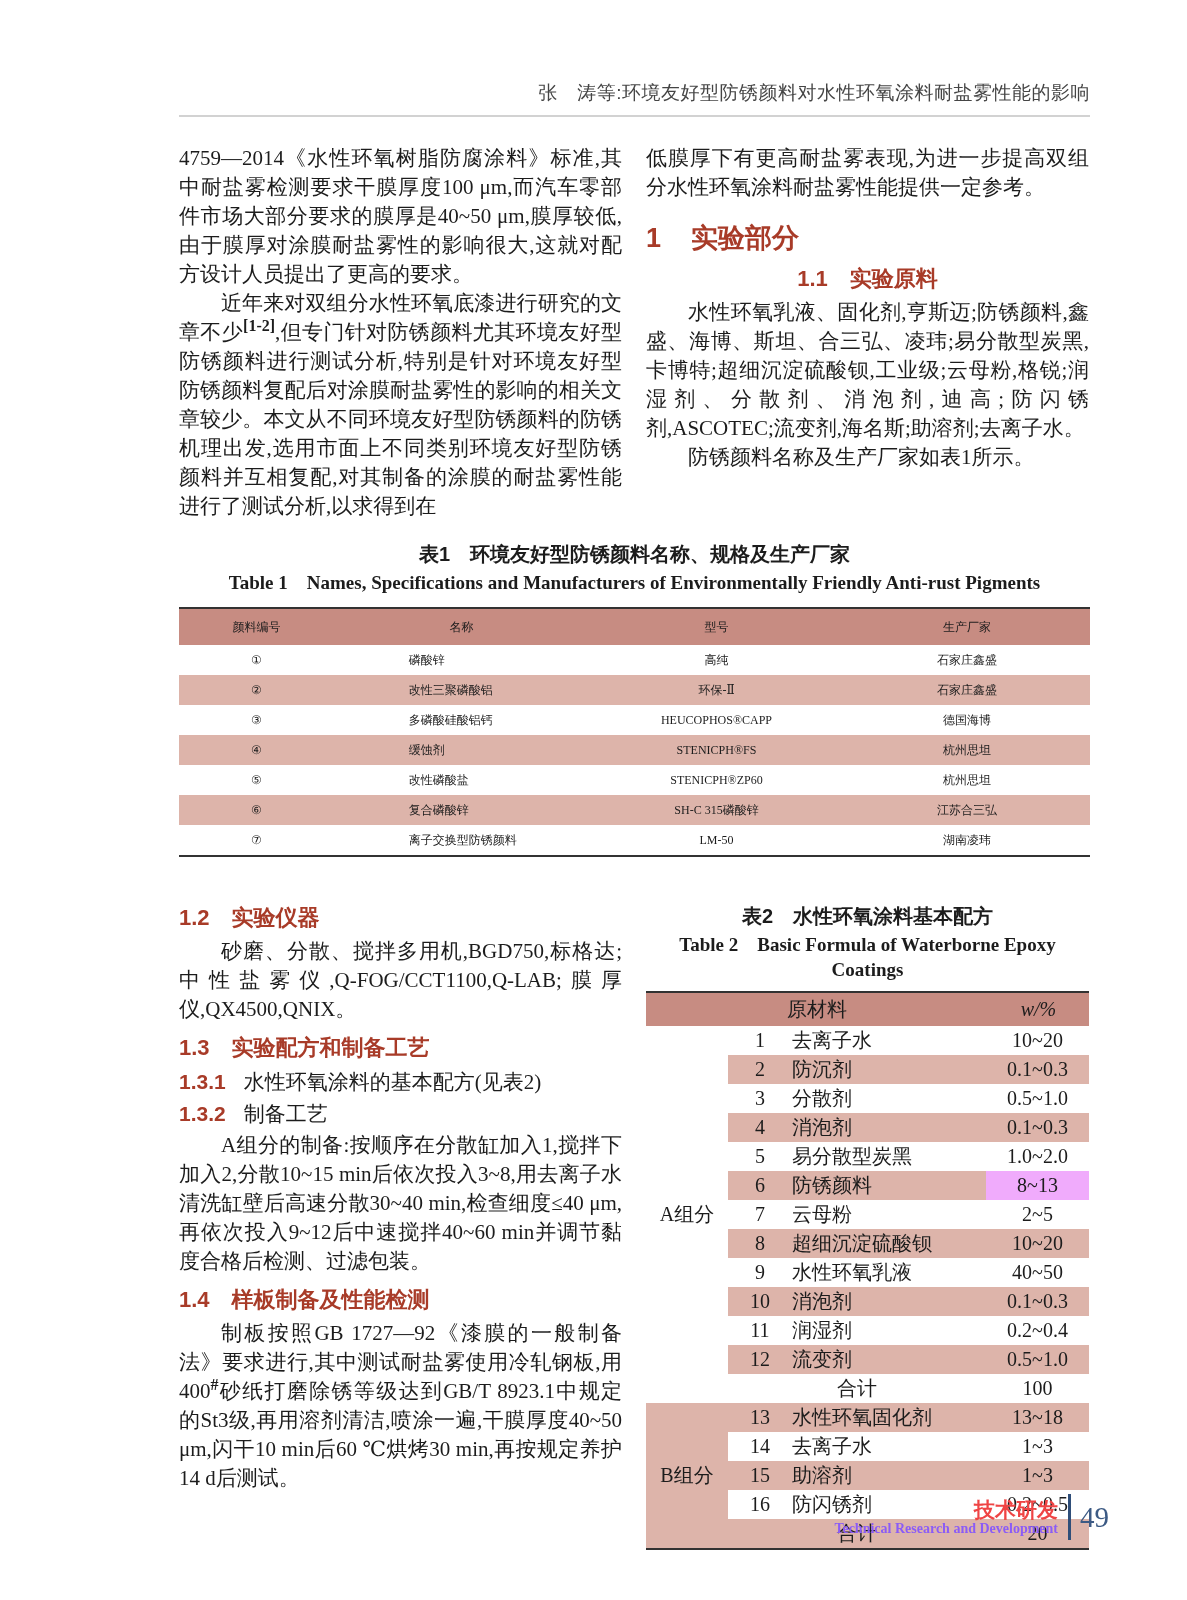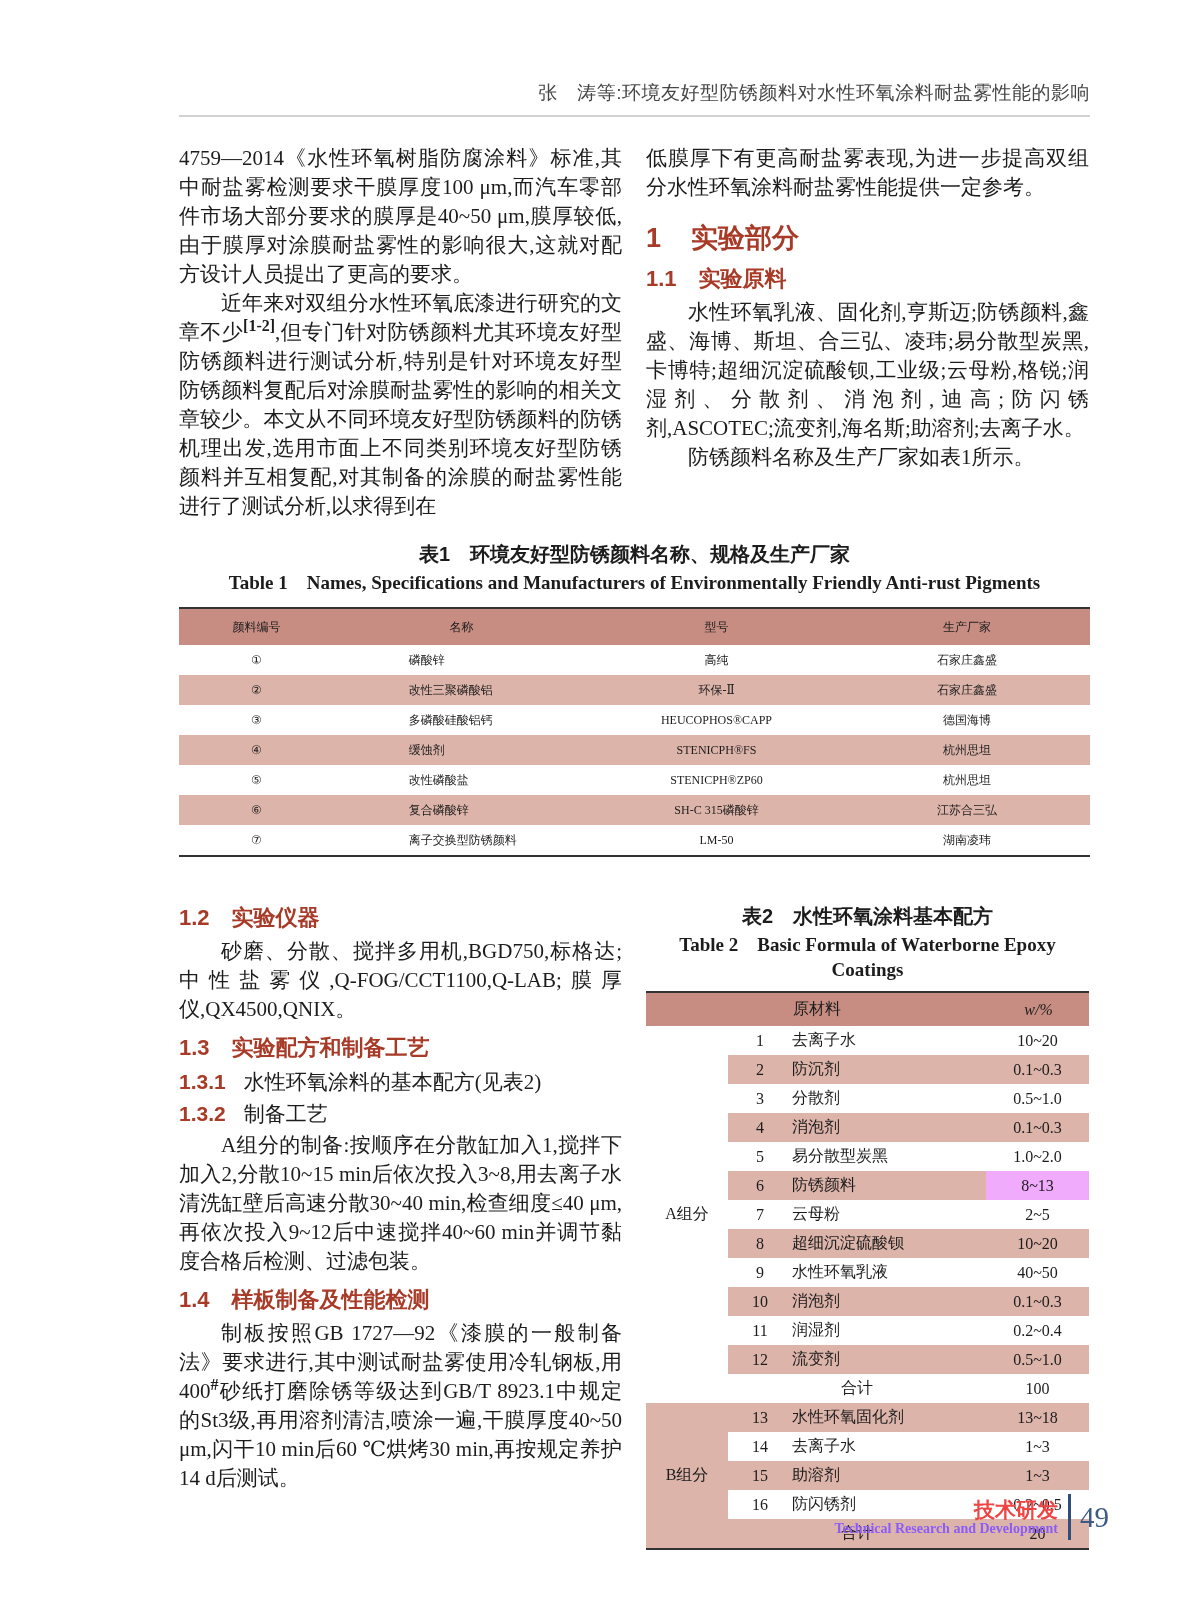--- a/index.html
+++ b/index.html
@@ -76,21 +76,21 @@
     font-size:12px;
   }
   table.t1 th { font-weight:normal; height:34px; }
   table.t1 td { height:28px; text-align:center; }
   table.t1 td.name { text-align:left; padding-left:75px; }
 
   
   .t2 {
     margin-top:9px;
     border-top:2px solid #323232; border-bottom:2px solid #323232;
-    font-size:16px;
+    font-size:20px;
   }
   .t2-header { display:grid; grid-template-columns:342px 1fr; height:33px; align-items:center; }
   .t2-header .hcell { text-align:center; }
   .t2-row { display:grid; grid-template-columns:82px 64px 194px 1fr; height:29px; align-items:center; }
   .t2-total { display:grid; grid-template-columns:82px 258px 1fr; height:29px; align-items:center; }
   .t2 .c { height:100%; display:flex; align-items:center; }
   .t2 .num { justify-content:center; }
   .t2 .mat { justify-content:flex-start; }
   .t2 .val { justify-content:center; }
   .t2 .lab { justify-content:center; }
@@ -123,21 +123,21 @@
     <hr class="head-rule">
 
     <div class="cols cols-top">
       <div class="col">
         <p>4759—2014《水性环氧树脂防腐涂料》标准,其中耐盐雾检测要求干膜厚度100 μm,而汽车零部件市场大部分要求的膜厚是40~50 μm,膜厚较低,由于膜厚对涂膜耐盐雾性的影响很大,这就对配方设计人员提出了更高的要求。</p>
         <p class="indent"><span>近年来对双组分水性环氧底漆进行研究的文章不少</span><span class="sup">[1-2]</span><span>,但专门针对防锈颜料尤其环境友好型防锈颜料进行测试分析,特别是针对环境友好型防锈颜料复配后对涂膜耐盐雾性的影响的相关文章较少。本文从不同环境友好型防锈颜料的防锈机理出发,选用市面上不同类别环境友好型防锈颜料并互相复配,对其制备的涂膜的耐盐雾性能进行了测试分析,以求得到在</span></p>
       </div>
       <div class="col">
         <p>低膜厚下有更高耐盐雾表现,为进一步提高双组分水性环氧涂料耐盐雾性能提供一定参考。</p>
         <div class="h1" style="color:#a83b28;"><span class="num">1</span><span>实验部分</span></div>
-        <div class="h2" style="color:#a83b28;"><span class="num">1.1</span><span>实验原料</span></div>
+        <div class="h2" style="color:#a83b28;text-align:center;"><span class="num">1.1</span><span>实验原料</span></div>
         <p class="indent">水性环氧乳液、固化剂,亨斯迈;防锈颜料,鑫盛、海博、斯坦、合三弘、凌玮;易分散型炭黑,卡博特;超细沉淀硫酸钡,工业级;云母粉,格锐;润湿剂、分散剂、消泡剂,迪高;防闪锈剂,ASCOTEC;流变剂,海名斯;助溶剂;去离子水。</p>
         <p class="indent">防锈颜料名称及生产厂家如表1所示。</p>
       </div>
     </div>
 
     <div class="table1-block">
       <div class="tbl-caption-cn">表1　环境友好型防锈颜料名称、规格及生产厂家</div>
       <div class="tbl-caption-en">Table 1　Names, Specifications and Manufacturers of Environmentally Friendly Anti-rust Pigments</div>
       <table class="t1">
         <colgroup>

